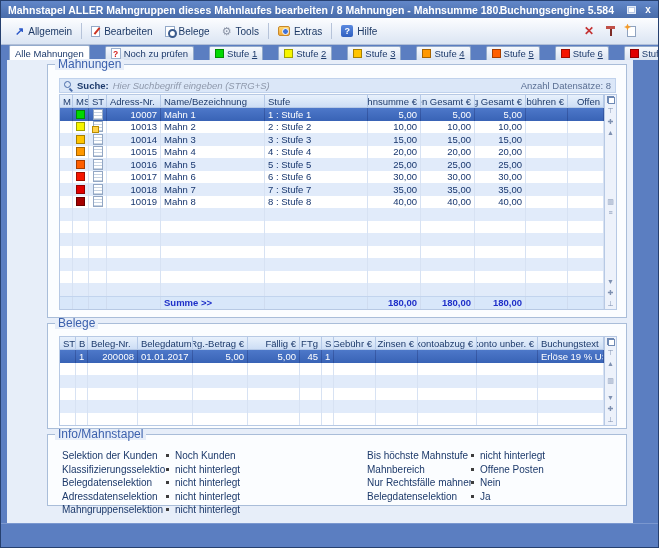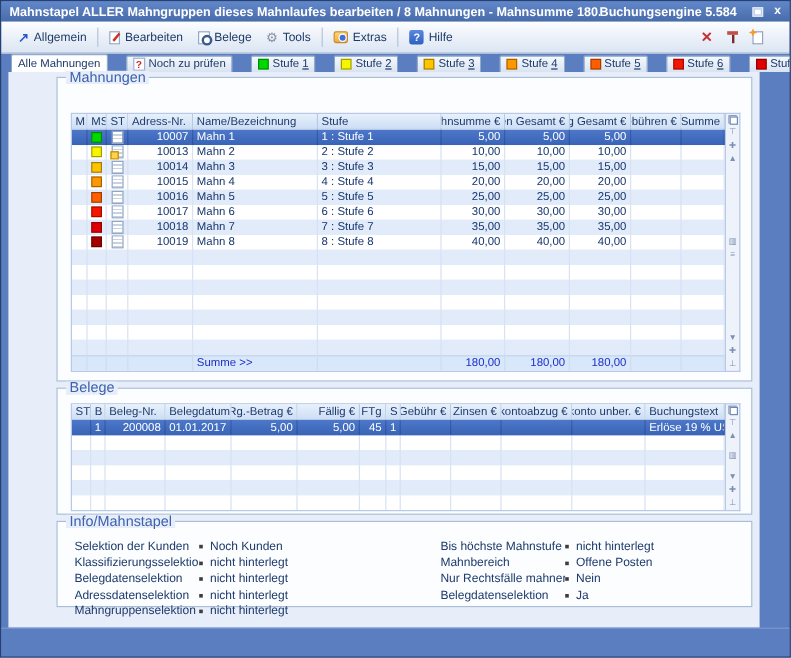--- a/index.html
+++ b/index.html
@@ -80,21 +80,21 @@
   .t-head{height:13px}
   .t-head .c{background:linear-gradient(#e8f1fc,#cddef5);border-right:1px solid #b5c9e7;border-bottom:1px solid #b5c9e7;color:#1d3a6b}
   .t-row{height:12.5px}
   .t-body>.t-row:nth-child(odd){background:#e1ebfa}
   .t-body>.t-row:nth-child(even){background:#fff}
   .t-row.sel{background:linear-gradient(#4d78c9,#3963b6)!important;color:#fff}
   .t-row.sel .c{border-right-color:rgba(10,20,80,.25)}
   .c{height:100%;display:flex;align-items:center;padding:0 3px;overflow:hidden;white-space:nowrap;border-right:1px solid #d7e2f3}
   .c.n{justify-content:flex-end}
   .c.cen{justify-content:center;padding:0}
-  .sum-row{height:13px;background:#d8e7fa;border-top:1px solid #c2d4ee;color:#1e2fc8;font-weight:normal}
+  .sum-row{height:13px;background:#d8e7fa;border-top:1px solid #c2d4ee;color:#1e2fc8;font-weight:bold}
   .sum-row .c{border-right:1px solid #cfdcf0}
   
   .w-m{width:13px}.w-ms{width:16px}.w-st{width:18px}.w-adr{width:54px}.w-name{width:104px}
   .w-stufe{width:103px}.w-m1{width:53px}.w-m2{width:54px}.w-m3{width:51px}.w-geb{width:42px}.w-zin{width:36px}
   
   .b-st{width:16px}.b-b{width:12px}.b-nr{width:50px}.b-dat{width:55px}.b-rg{width:55px}.b-fae{width:52px}
   .b-ftg{width:22px}.b-s{width:12px}.b-geb{width:42px}.b-zin{width:42px}.b-ska{width:59px}.b-sku{width:61px}.b-btx{width:66px}
   .doc{width:10px;height:11px;border:1px solid #93a7c4;background:repeating-linear-gradient(to bottom,#fff 0 2px,#c7d3e2 2px 3px);display:inline-block;position:relative}
   .doc.warn::after{content:"";position:absolute;left:-2px;bottom:-2px;width:5px;height:5px;background:#ffd24a;border:1px solid #b98c00}
   
@@ -210,35 +210,41 @@
     <span class="ilaw"></span>
     <span><span class="hk">R</span><span>echtsfälle</span></span>
   </div>
 </div>
 
 <div class="content">
 
   <div class="panel" id="p-mahn">
     <span class="legend">Mahnungen</span>
 
+    <div class="searchbar">
+      <span class="mag"></span>
+      <span class="slabel">Suche:</span>
+      <input class="sinput" placeholder="Hier Suchbegriff eingeben (STRG+S)" style="">
+      <span class="scount">Anzahl Datensätze: 8</span>
+    </div>
 
     <div class="tblock" id="mahn-block">
       <div class="tmain">
         <div class="t-head">
           <div class="c w-m">M</div>
           <div class="c w-ms">MS</div>
           <div class="c w-st">ST</div>
           <div class="c w-adr">Adress-Nr.</div>
           <div class="c w-name">Name/Bezeichnung</div>
           <div class="c w-stufe">Stufe</div>
           <div class="c w-m1 n">Mahnsumme €</div>
           <div class="c w-m2 n">Offen Gesamt €</div>
           <div class="c w-m3 n">Fällig Gesamt €</div>
           <div class="c w-geb n">Gebühren €</div>
-          <div class="c w-zin n">Summe</div>
+          <div class="c w-zin n">Offen</div>
         </div>
         <div class="t-body" id="mahn-body">
             <div class="t-row sel">
               <div class="c w-m"></div>
               <div class="c w-ms cen">
                 <span class="chip" style="background-color: rgb(0, 216, 0);"></span>
               </div>
               <div class="c w-st cen">
                 <span class="doc"></span>
               </div>

